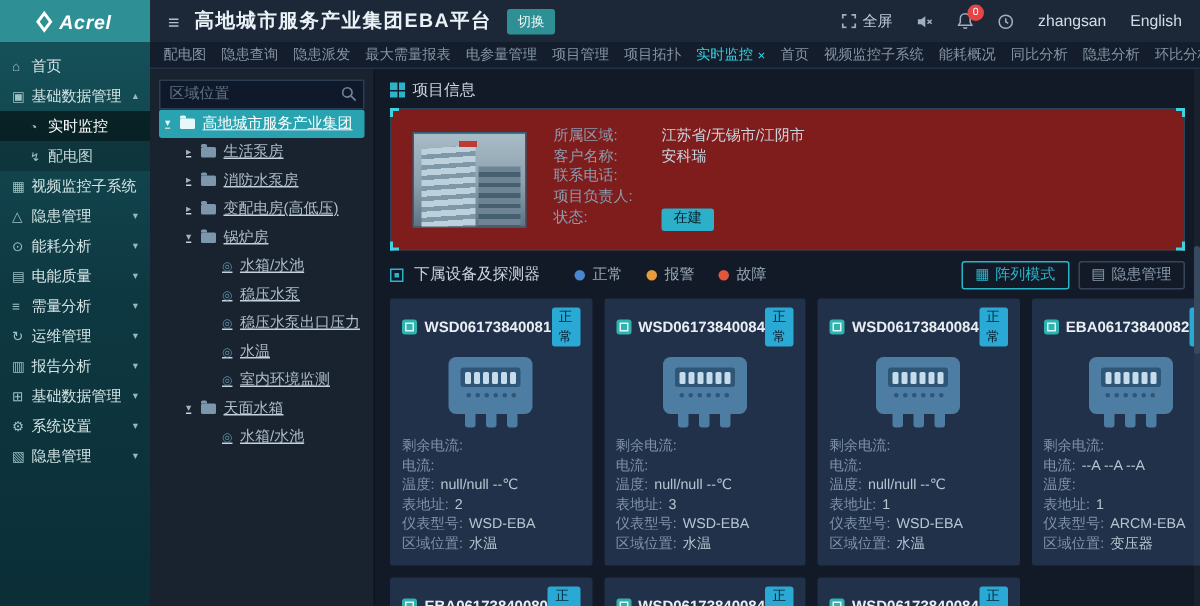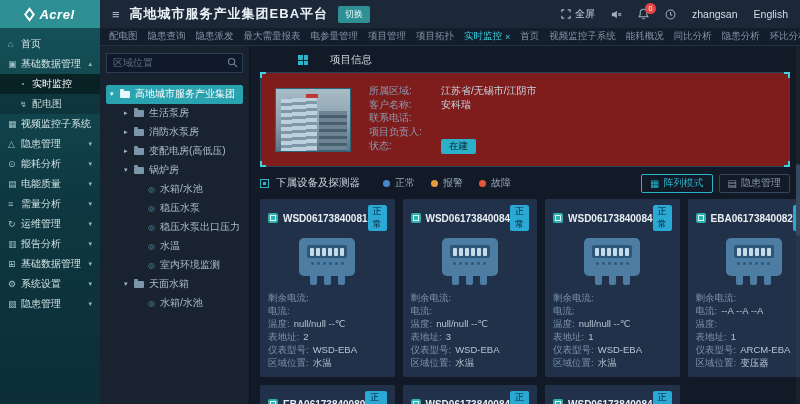--- a/index.html
+++ b/index.html
@@ -43,33 +43,33 @@
 
   .content-row { flex:1; display:flex; min-height:0; }
 
   
   .tree-panel { width:150px; flex:none; background:#19232f; border-right:1px solid #0d141f; padding:6px 6px 0 6px; overflow:hidden; }
   .search-box { position:relative; }
   .search-box input { width:100%; height:20px; background:#10192a; border:1px solid #2c3c52; color:#cdd8e2;
     font-size:10px; padding:0 20px 0 6px; outline:none; font-family:inherit; }
   .search-box input::placeholder { color:#5f7288; }
   .search-box svg { position:absolute; right:5px; top:5px; }
-  .tree { margin-top:12px; }
+  .tree { margin-top:0;text-decoration:underline; }
   .tnode { height:19px; display:flex; align-items:center; font-size:10px; color:#aebdca; cursor:pointer; white-space:nowrap; border-radius:2px; }
   .tnode .caret { width:10px; font-size:7px; color:#9fb3c2; flex:none; }
   .tnode .folder { width:10px; height:7px; background:#7c96ab; border-radius:1px; position:relative; margin-right:5px; flex:none; }
   .tnode .folder::before { content:''; position:absolute; top:-2px; left:0; width:4px; height:2px; background:inherit; border-radius:1px 1px 0 0; }
   .tnode .leaf-ico { font-size:8px; color:#5e93a8; margin-right:5px; flex:none; }
   .tnode.sel { background:#2aa3b1; color:#fff; }
   .tnode.sel .caret { color:#eafdff; }
   .tnode.sel .folder { background:#e8f7f8; }
 
   
   .main { flex:1; min-width:0; padding:6px 10px 0 10px; position:relative; overflow:hidden; }
-  .sec-head { height:16px; display:flex; align-items:center; gap:22px; font-size:10.5px; color:#c8d5df; margin-bottom:4px;margin-left:38px; }
+  .sec-head { height:16px; display:flex; align-items:center; gap:5px; font-size:10.5px; color:#c8d5df; margin-bottom:4px; }
   .grid-ico { width:10px; height:10px; display:grid; grid-template-columns:1fr 1fr; gap:1px; flex:none; }
   .grid-ico i { background:#2bb3c9; }
   .sq-ico { width:9px; height:9px; border:1px solid #2bb3c9; position:relative; flex:none; }
   .sq-ico::after { content:''; position:absolute; inset:2px; background:#2bb3c9; }
 
   .info-panel { height:95px; border:1px solid #274459; background:#7f1d1d; display:flex; align-items:center;
     padding-left:14px; position:relative; }
   .corner { position:absolute; width:6px; height:6px; border:0 solid #3fd2df; }
   .c-tl { top:-1px; left:-1px; border-top-width:2px; border-left-width:2px; }
   .c-tr { top:-1px; right:-1px; border-top-width:2px; border-right-width:2px; }

